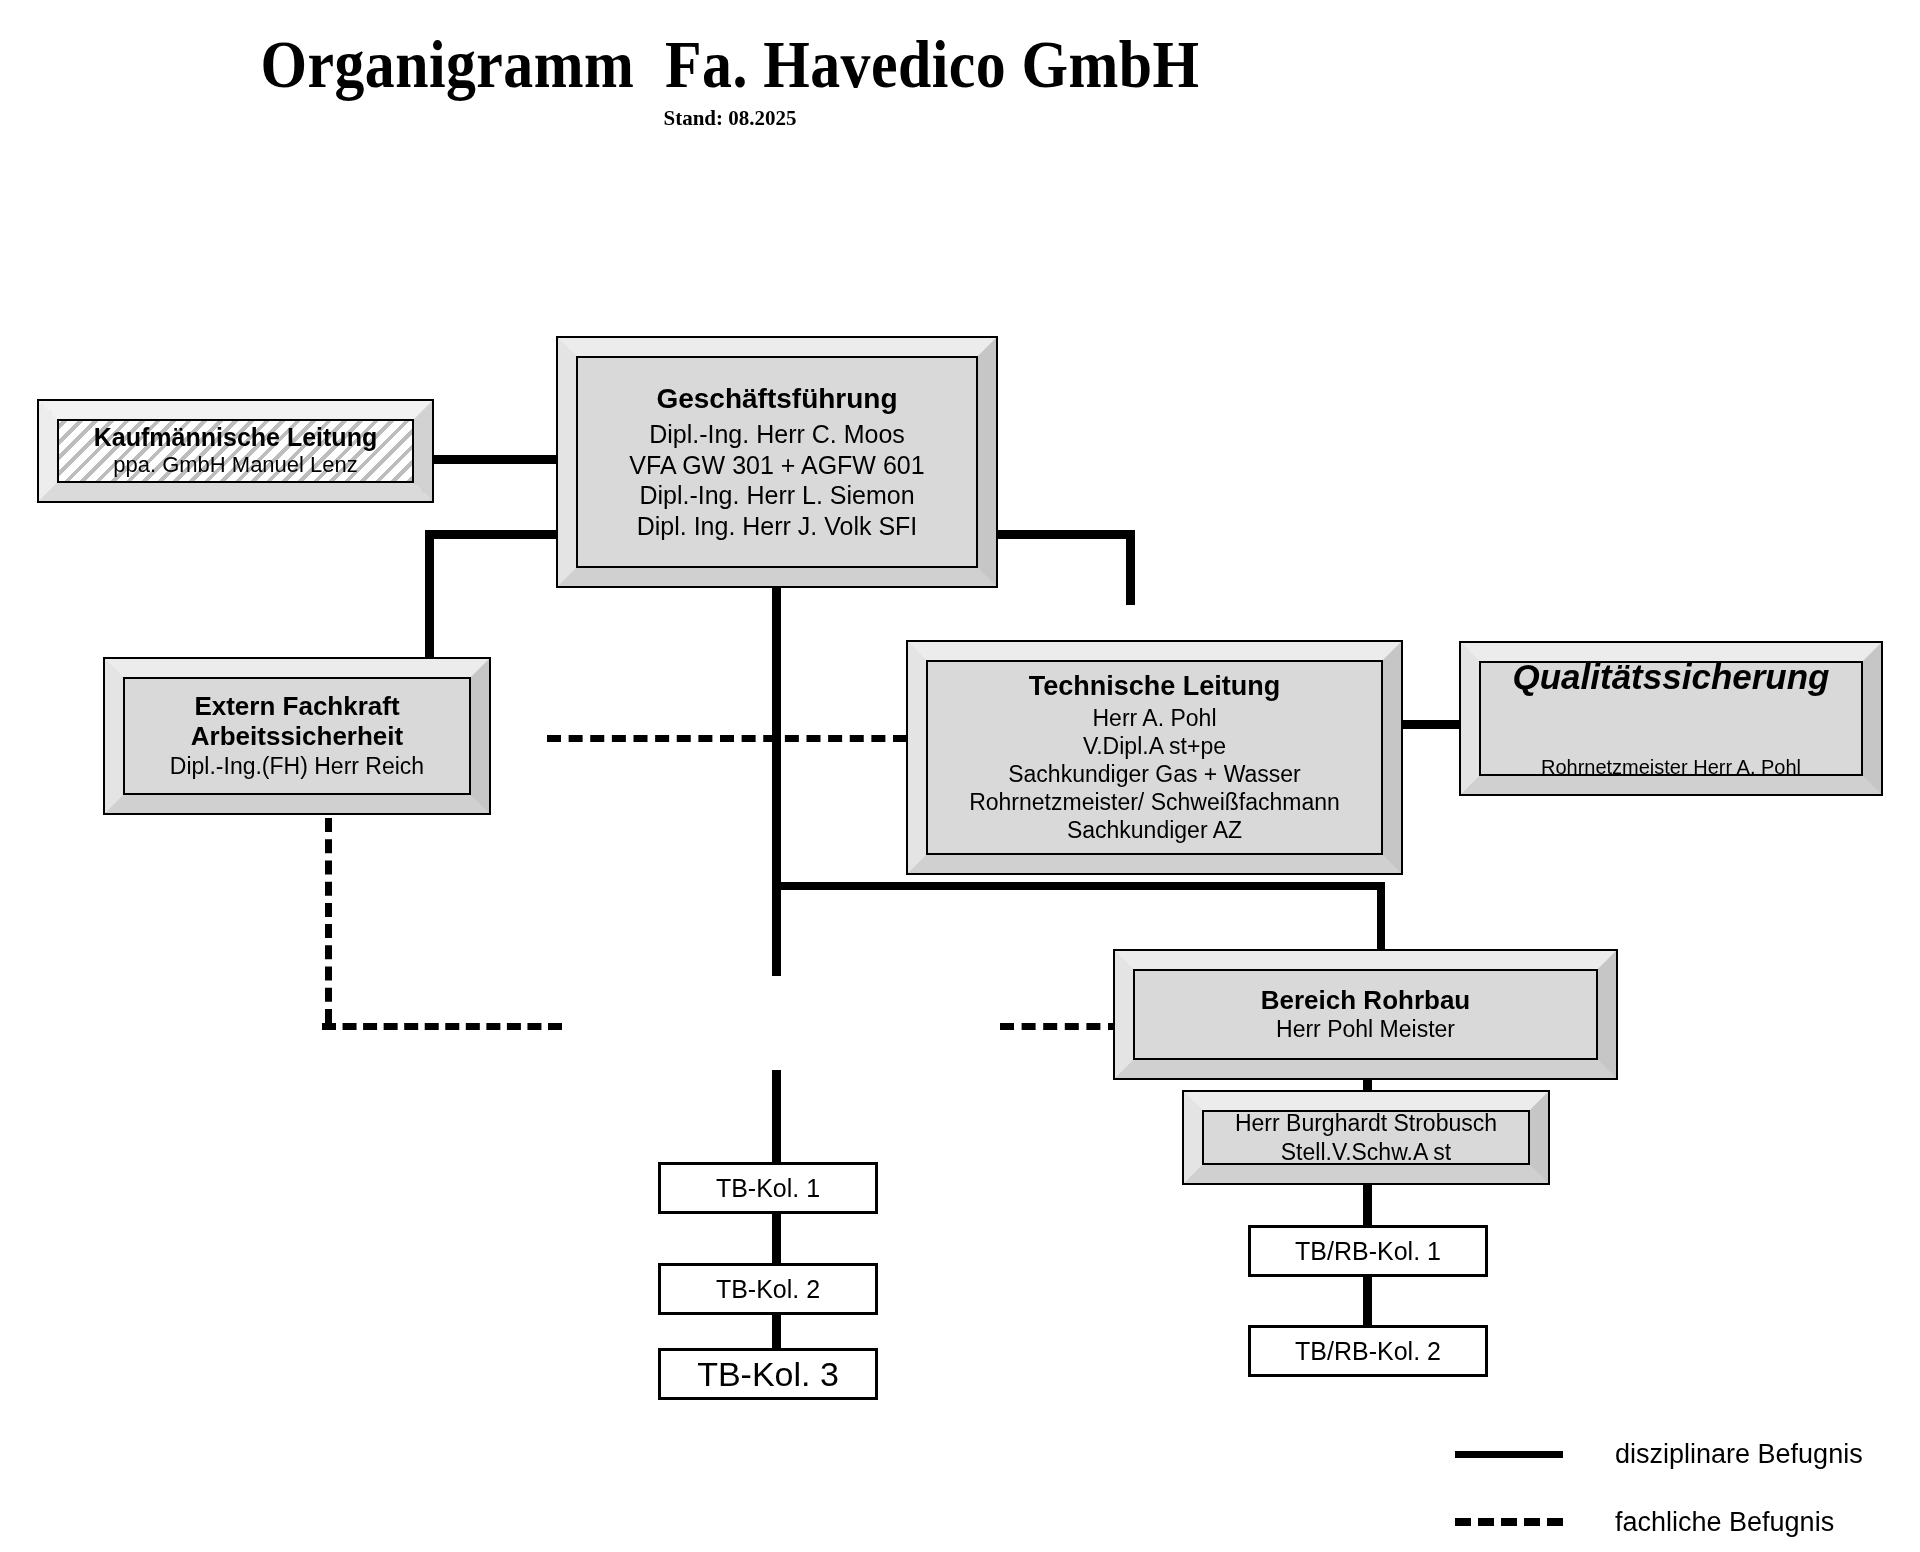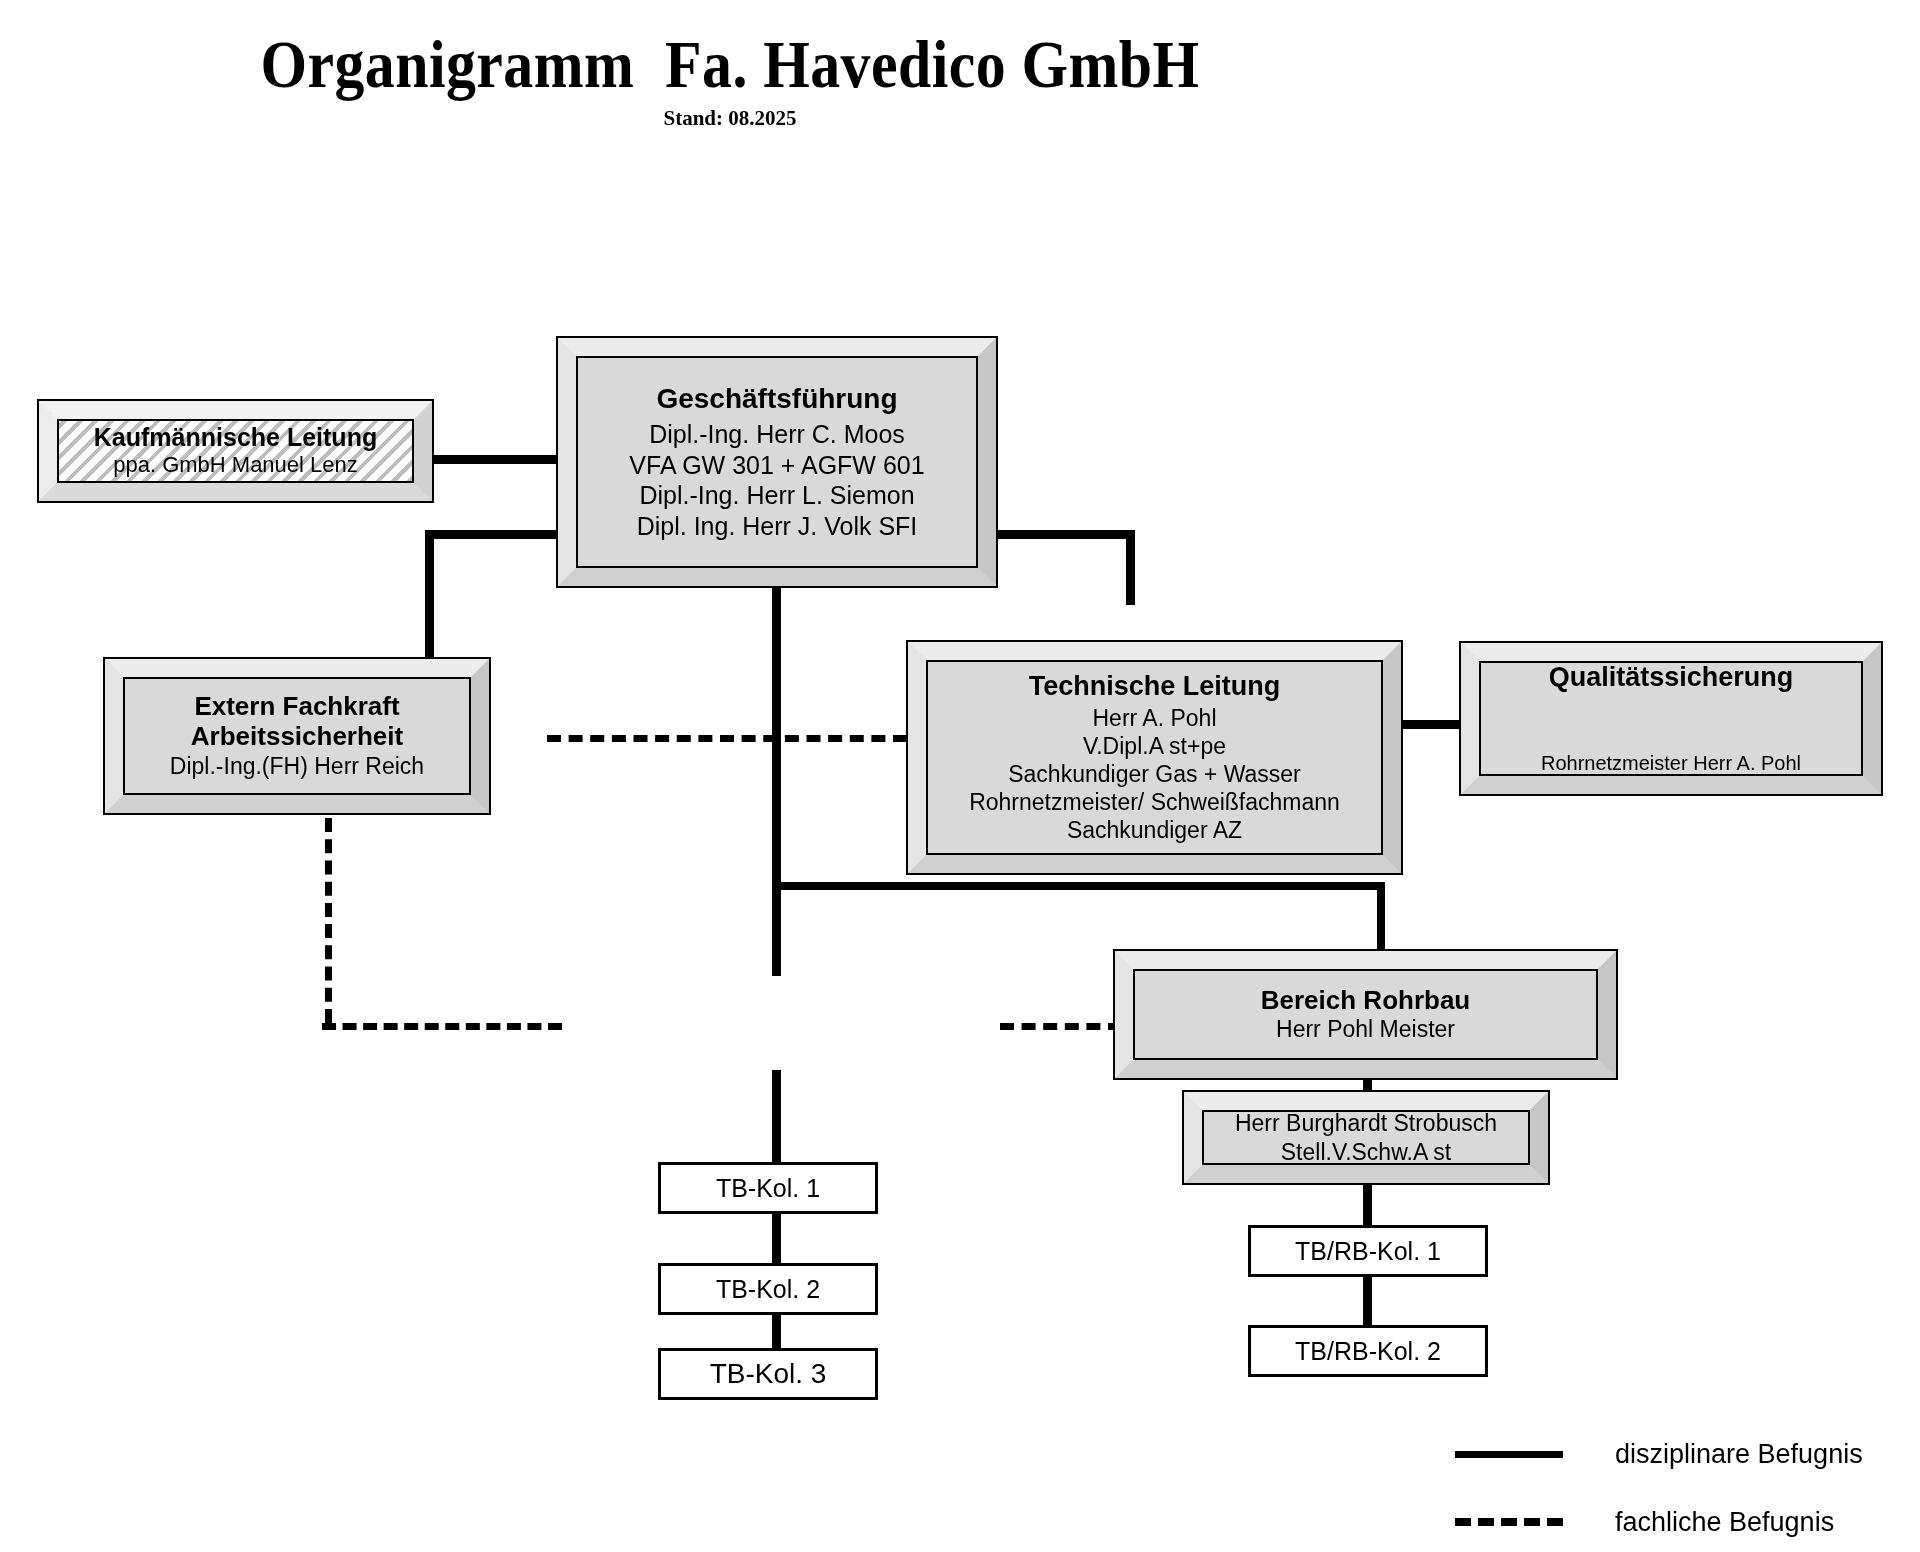--- a/index.html
+++ b/index.html
@@ -315,21 +315,21 @@
   </div>
 
   <div class="node" style="left:1459px; top:641px; width:424px; height:155px;">
     <div class="bevel">
       <i class="bev-top"></i>
         <i class="bev-bottom"></i>
         <i class="bev-left"></i>
         <i class="bev-right"></i>
     </div>
     <div class="inner">
-      <div class="n-title" style="font-size:27px; margin-bottom:14px;">Qualitätssicherung</div>
+      <div class="n-title" style="font-size:35px; margin-bottom:14px;font-style:italic;">Qualitätssicherung</div>
       <div class="n-line" style="font-size:20px;margin-top:44px;">Rohrnetzmeister Herr A. Pohl</div>
     </div>
   </div>
 
 
   <div class="node" style="left:1113px; top:949px; width:505px; height:131px;">
     <div class="bevel">
       <i class="bev-top"></i>
         <i class="bev-bottom"></i>
         <i class="bev-left"></i>
@@ -355,21 +355,21 @@
   </div>
 
   <div class="flatnode" style="left:658px; top:1162px; width:220px; height:52px; font-size:25px;">
     <span>TB-Kol. 1</span>
   </div>
 
   <div class="flatnode" style="left:658px; top:1254px; width:220px; height:52px; font-size:25px;margin-top:9px;">
     <span>TB-Kol. 2</span>
   </div>
 
-  <div class="flatnode" style="left:658px; top:1348px; width:220px; height:52px; font-size:28px;">
+  <div class="flatnode" style="left:658px; top:1348px; width:220px; height:52px; font-size:34px;">
     <span>TB-Kol. 3</span>
   </div>
 
   <div class="flatnode" style="left:1248px; top:1225px; width:240px; height:52px; font-size:25px;">
     <span>TB/RB-Kol. 1</span>
   </div>
 
   <div class="flatnode" style="left:1248px; top:1325px; width:240px; height:52px; font-size:25px;">
     <span>TB/RB-Kol. 2</span>
   </div>

